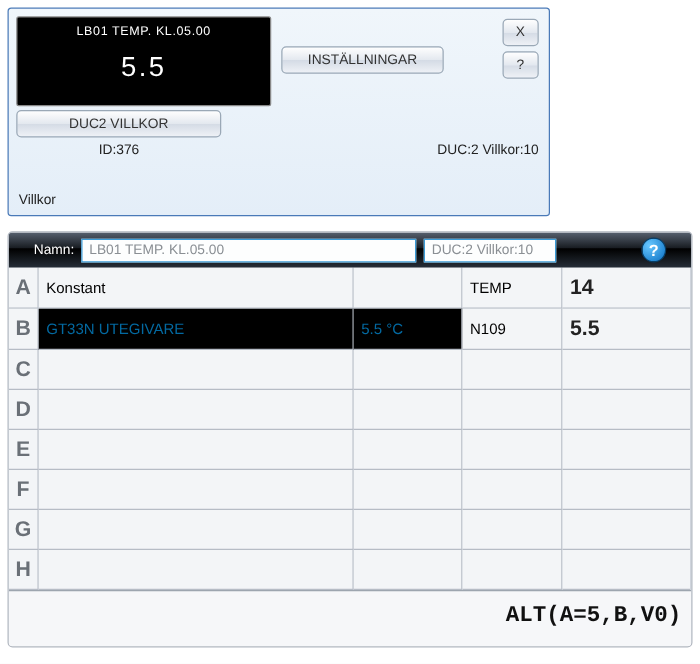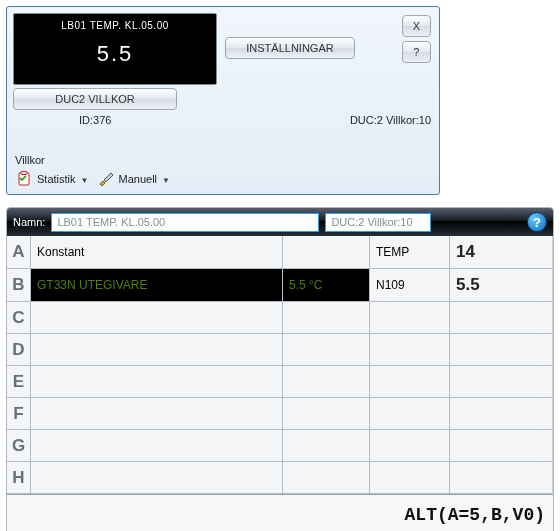--- a/index.html
+++ b/index.html
@@ -122,21 +122,21 @@
     border: 1px solid #b0b6bf;
     border-radius: 4px;
     overflow: hidden;
     background: #f3f5f7;
   }
   .bar {
     height: 28px;
     background: linear-gradient(to bottom, #555f6d 0%, #171b20 45%, #000 46%, #262e38 100%);
     display: flex;
     align-items: center;
-    padding: 0 6px;
+    padding: 0 20px;
     gap: 6px;
     position: relative;
   }
   .bar .lbl {
     color: #fff;
     font-size: 11px;
   }
   .bar input {
     height: 19px;
     border: 1px solid #3b9bd6;
@@ -185,21 +185,21 @@
     padding: 0;
   }
   .grid .valcol {
     font-size: 17px;
     font-weight: bold;
     color: #222;
     border-right: none;
   }
   .grid .highlight {
     background: #000;
-    color: #4d7c0f;
+    color: #0369a1;
   }
 
   
   .formula {
     border-top: 1px solid #9da5af;
     background: #f6f7f9;
     padding: 10px 8px 14px 8px;
     font-family: "Courier New", monospace;
     font-size: 18px;
     font-weight: bold;
@@ -231,44 +231,20 @@
     <div class="wide-btn">DUC2 VILLKOR</div>
   </div>
 
   <div class="info-row">
     <span class="villkor-label">Villkor</span>
     <span class="id-label">ID:376</span>
     <span class="spacer"></span>
     <span>DUC:2 Villkor:10</span>
   </div>
 
-  <div class="toolbar-row">
-    <span class="icon-clip">
-      <svg class="clip-svg" width="16" height="16" viewBox="0 0 16 16">
-        <rect x="3" y="2" width="10" height="12" rx="1" fill="#fff" stroke="#c62020"></rect>
-        <rect x="5" y="0.5" width="6" height="3" rx="1" fill="#d7e8f9" stroke="#c62020"></rect>
-        <path d="M4 7 l2 2 l4 -4" stroke="#2da82d" stroke-width="1.8" fill="none"></path>
-      </svg>
-    </span>
-    <span>
-      <span>Statistik</span>
-      <span class="dd-caret">▼</span>
-    </span>
-
-    <span class="icon-brush">
-      <svg width="16" height="16" viewBox="0 0 16 16">
-        <path d="M2 13 L5 10 L7 12 L4 15 Z" fill="#d9a93a" stroke="#7a5410"></path>
-        <path d="M6 9 L13 2 L15 4 L8 11 Z" fill="#c9cfd8" stroke="#555"></path>
-      </svg>
-    </span>
-    <span>
-      <span>Manuell</span>
-      <span class="dd-caret">▼</span>
-    </span>
-  </div>
 </div>
 
 <div class="bottom-panel">
 
   <div class="bar">
     <span class="lbl">Namn:</span>
     <input class="namn-input" value="LB01 TEMP. KL.05.00" style="">
     <input class="duc-input" value="DUC:2 Villkor:10" style="">
     <div class="help-icon">?</div>
   </div>

